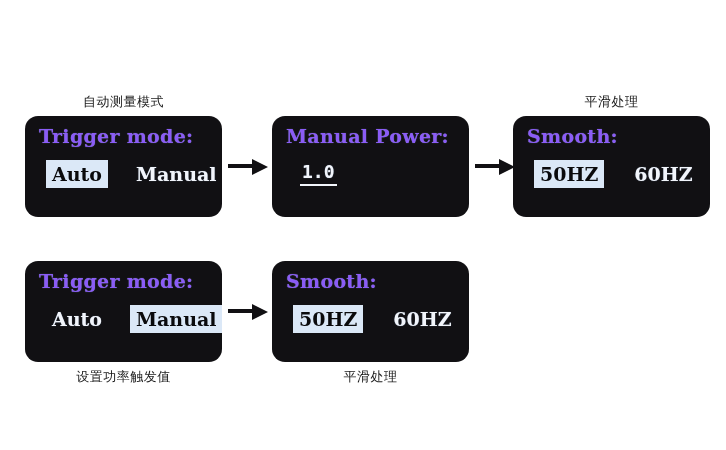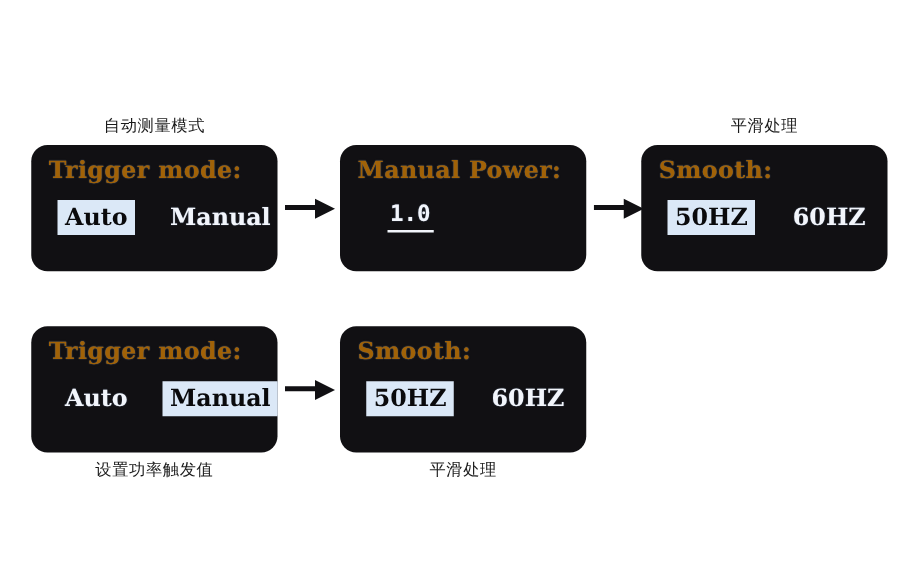--- a/index.html
+++ b/index.html
@@ -40,21 +40,21 @@
     position: absolute;
     background: #111013;
     border-radius: 13px;
     box-sizing: border-box;
     overflow: hidden;
   }
   .panel-title {
     position: absolute;
     left: 14px;
     top: 8px;
-    color: #a16207;
+    color: #8b5cf6;
     font-family: "DejaVu Serif", serif;
     font-weight: bold;
     font-size: 19px;
     line-height: 24px;
     letter-spacing: 0.3px;
     white-space: nowrap;
     text-shadow: 0 0 1px rgba(160,190,230,0.55);
   }
   .panel-row {
     position: absolute;
@@ -134,21 +134,21 @@
   <div class="arrow" style="left:228px; top:143px; width:40px;">
     <svg width="40" height="24" viewBox="0 0 40 24">
       <path d="M0 11 L27 11 L27 11 Z" stroke="#111013" stroke-width="4" fill="none"></path>
       <polygon points="24,4 40,12 24,20" fill="#111013"></polygon>
     </svg>
   </div>
 
 
   <div class="panel" style="left:272px; top:104px; width:197px; height:101px;">
     <div class="panel-title">Manual Power:</div>
-    <div class="panel-row" style="padding-left:28px;margin-left:10px;">
+    <div class="panel-row" style="padding-left:28px;">
       <span class="value">1.0</span>
     </div>
   </div>
 
   <div class="arrow" style="left:475px; top:143px; width:40px;">
     <svg width="40" height="24" viewBox="0 0 40 24">
       <path d="M0 11 L27 11 L27 11 Z" stroke="#111013" stroke-width="4" fill="none"></path>
       <polygon points="24,4 40,12 24,20" fill="#111013"></polygon>
     </svg>
   </div>

